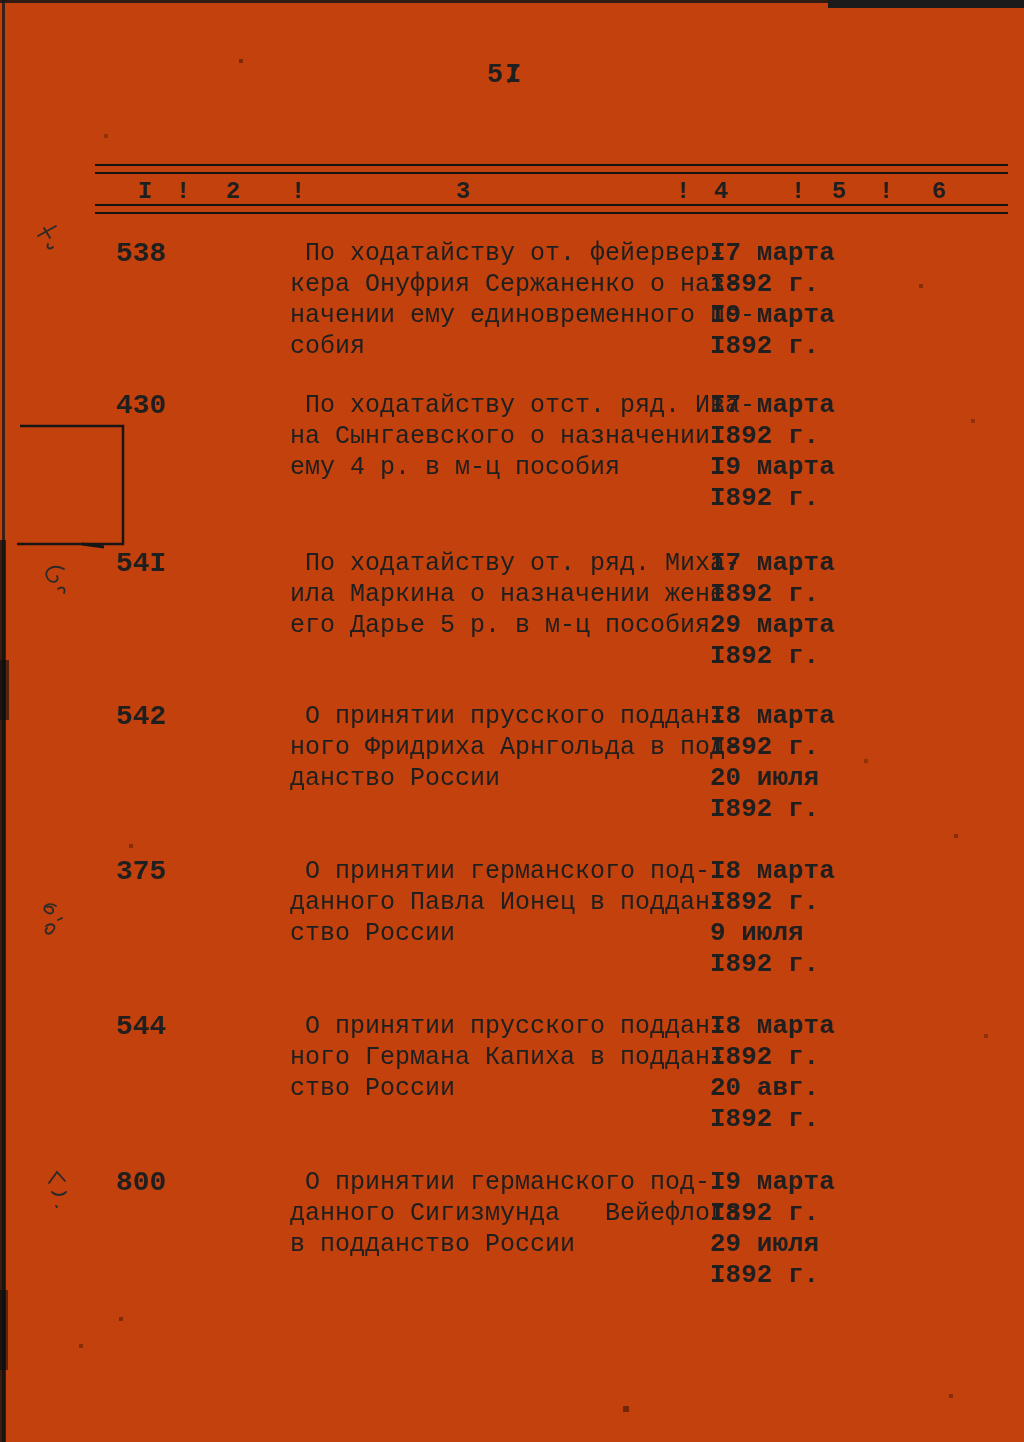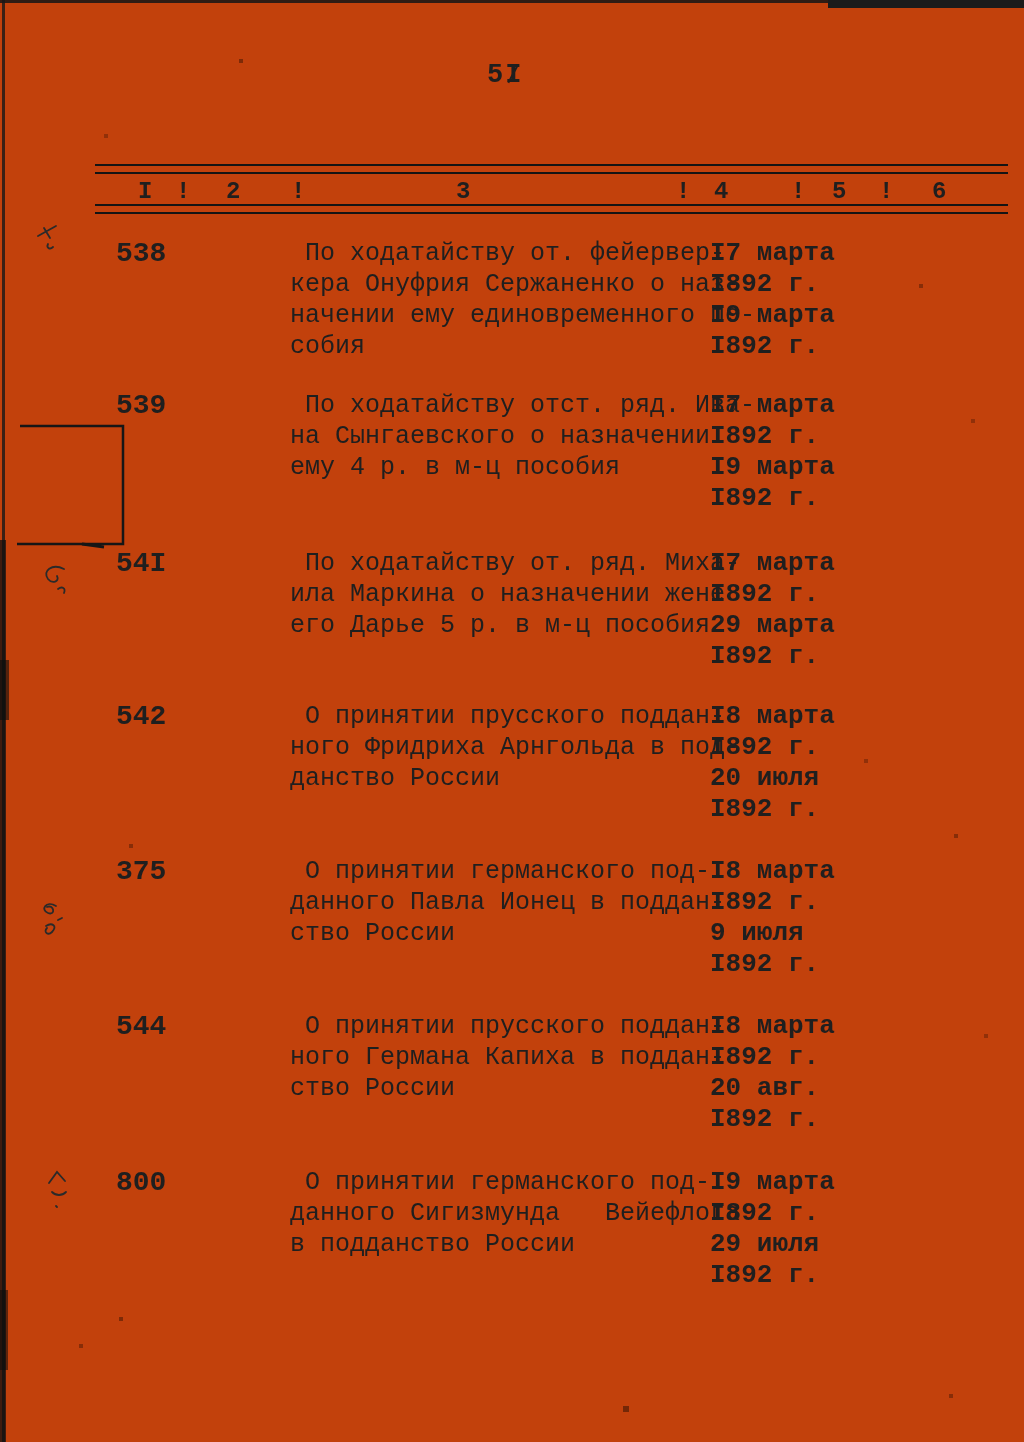--- a/index.html
+++ b/index.html
@@ -89,21 +89,21 @@
     <div class="desc"> По ходатайству от. фейервер-
 кера Онуфрия Сержаненко о наз-
 начении ему единовременного по-
 собия</div>
     <div class="dates">I7 марта
 I892 г.
 I9 марта
 I892 г.</div>
   </div>
   <div class="row r539">
-    <span class="no">539</span>
+    <span class="no">430</span>
     <div class="desc"> По ходатайству отст. ряд. Ива-
 на Сынгаевского о назначении
 ему 4 р. в м-ц пособия</div>
     <div class="dates">I7 марта
 I892 г.
 I9 марта
 I892 г.</div>
   </div>
   <div class="row r541">
     <span class="no">54I</span>

